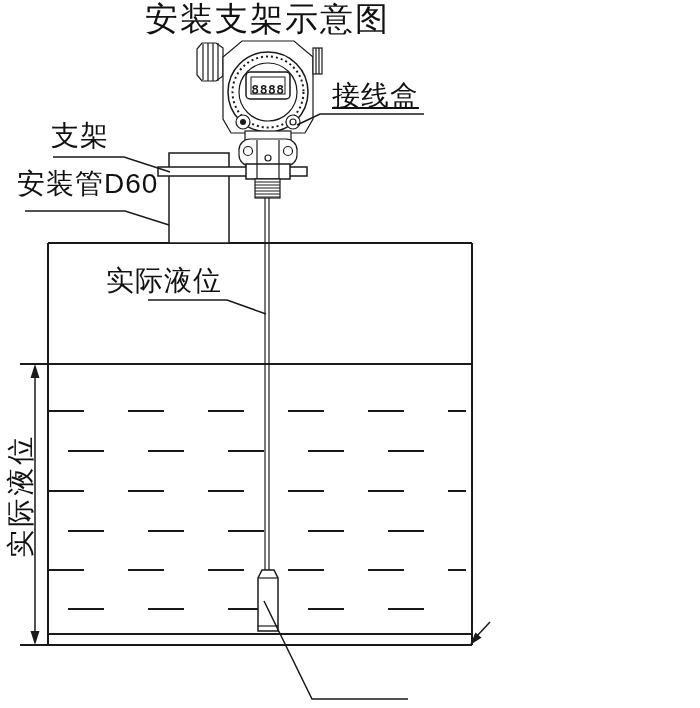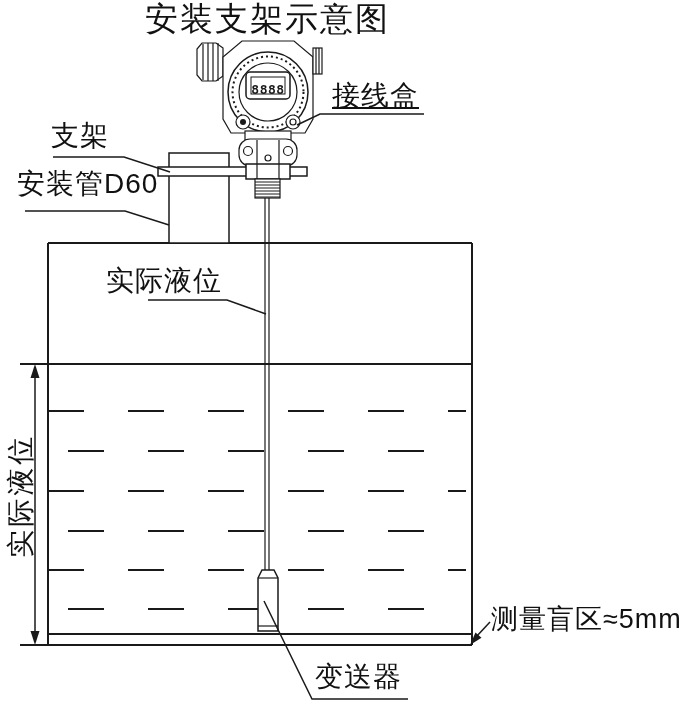--- a/index.html
+++ b/index.html
@@ -142,16 +142,14 @@
   <div class="label" style="left:332px;top:81px;text-decoration:underline;">接线盒</div>
 
   <div class="label" style="left:51px;top:121px;">支架</div>
 
   <div class="label" style="left:17px;top:169px;">安装管D60</div>
 
   <div class="label" style="left:106px;top:266px;">实际液位</div>
 
   <div class="label vertical" style="left:-44px;top:481px;">实际液位</div>
 
-  <div class="label" style="left:315px;top:662px;">变送器</div>
 
-  <div class="label small" style="left:491px;top:605px;">测量盲区≈5mm</div>
 </div>
 
 </body></html>

